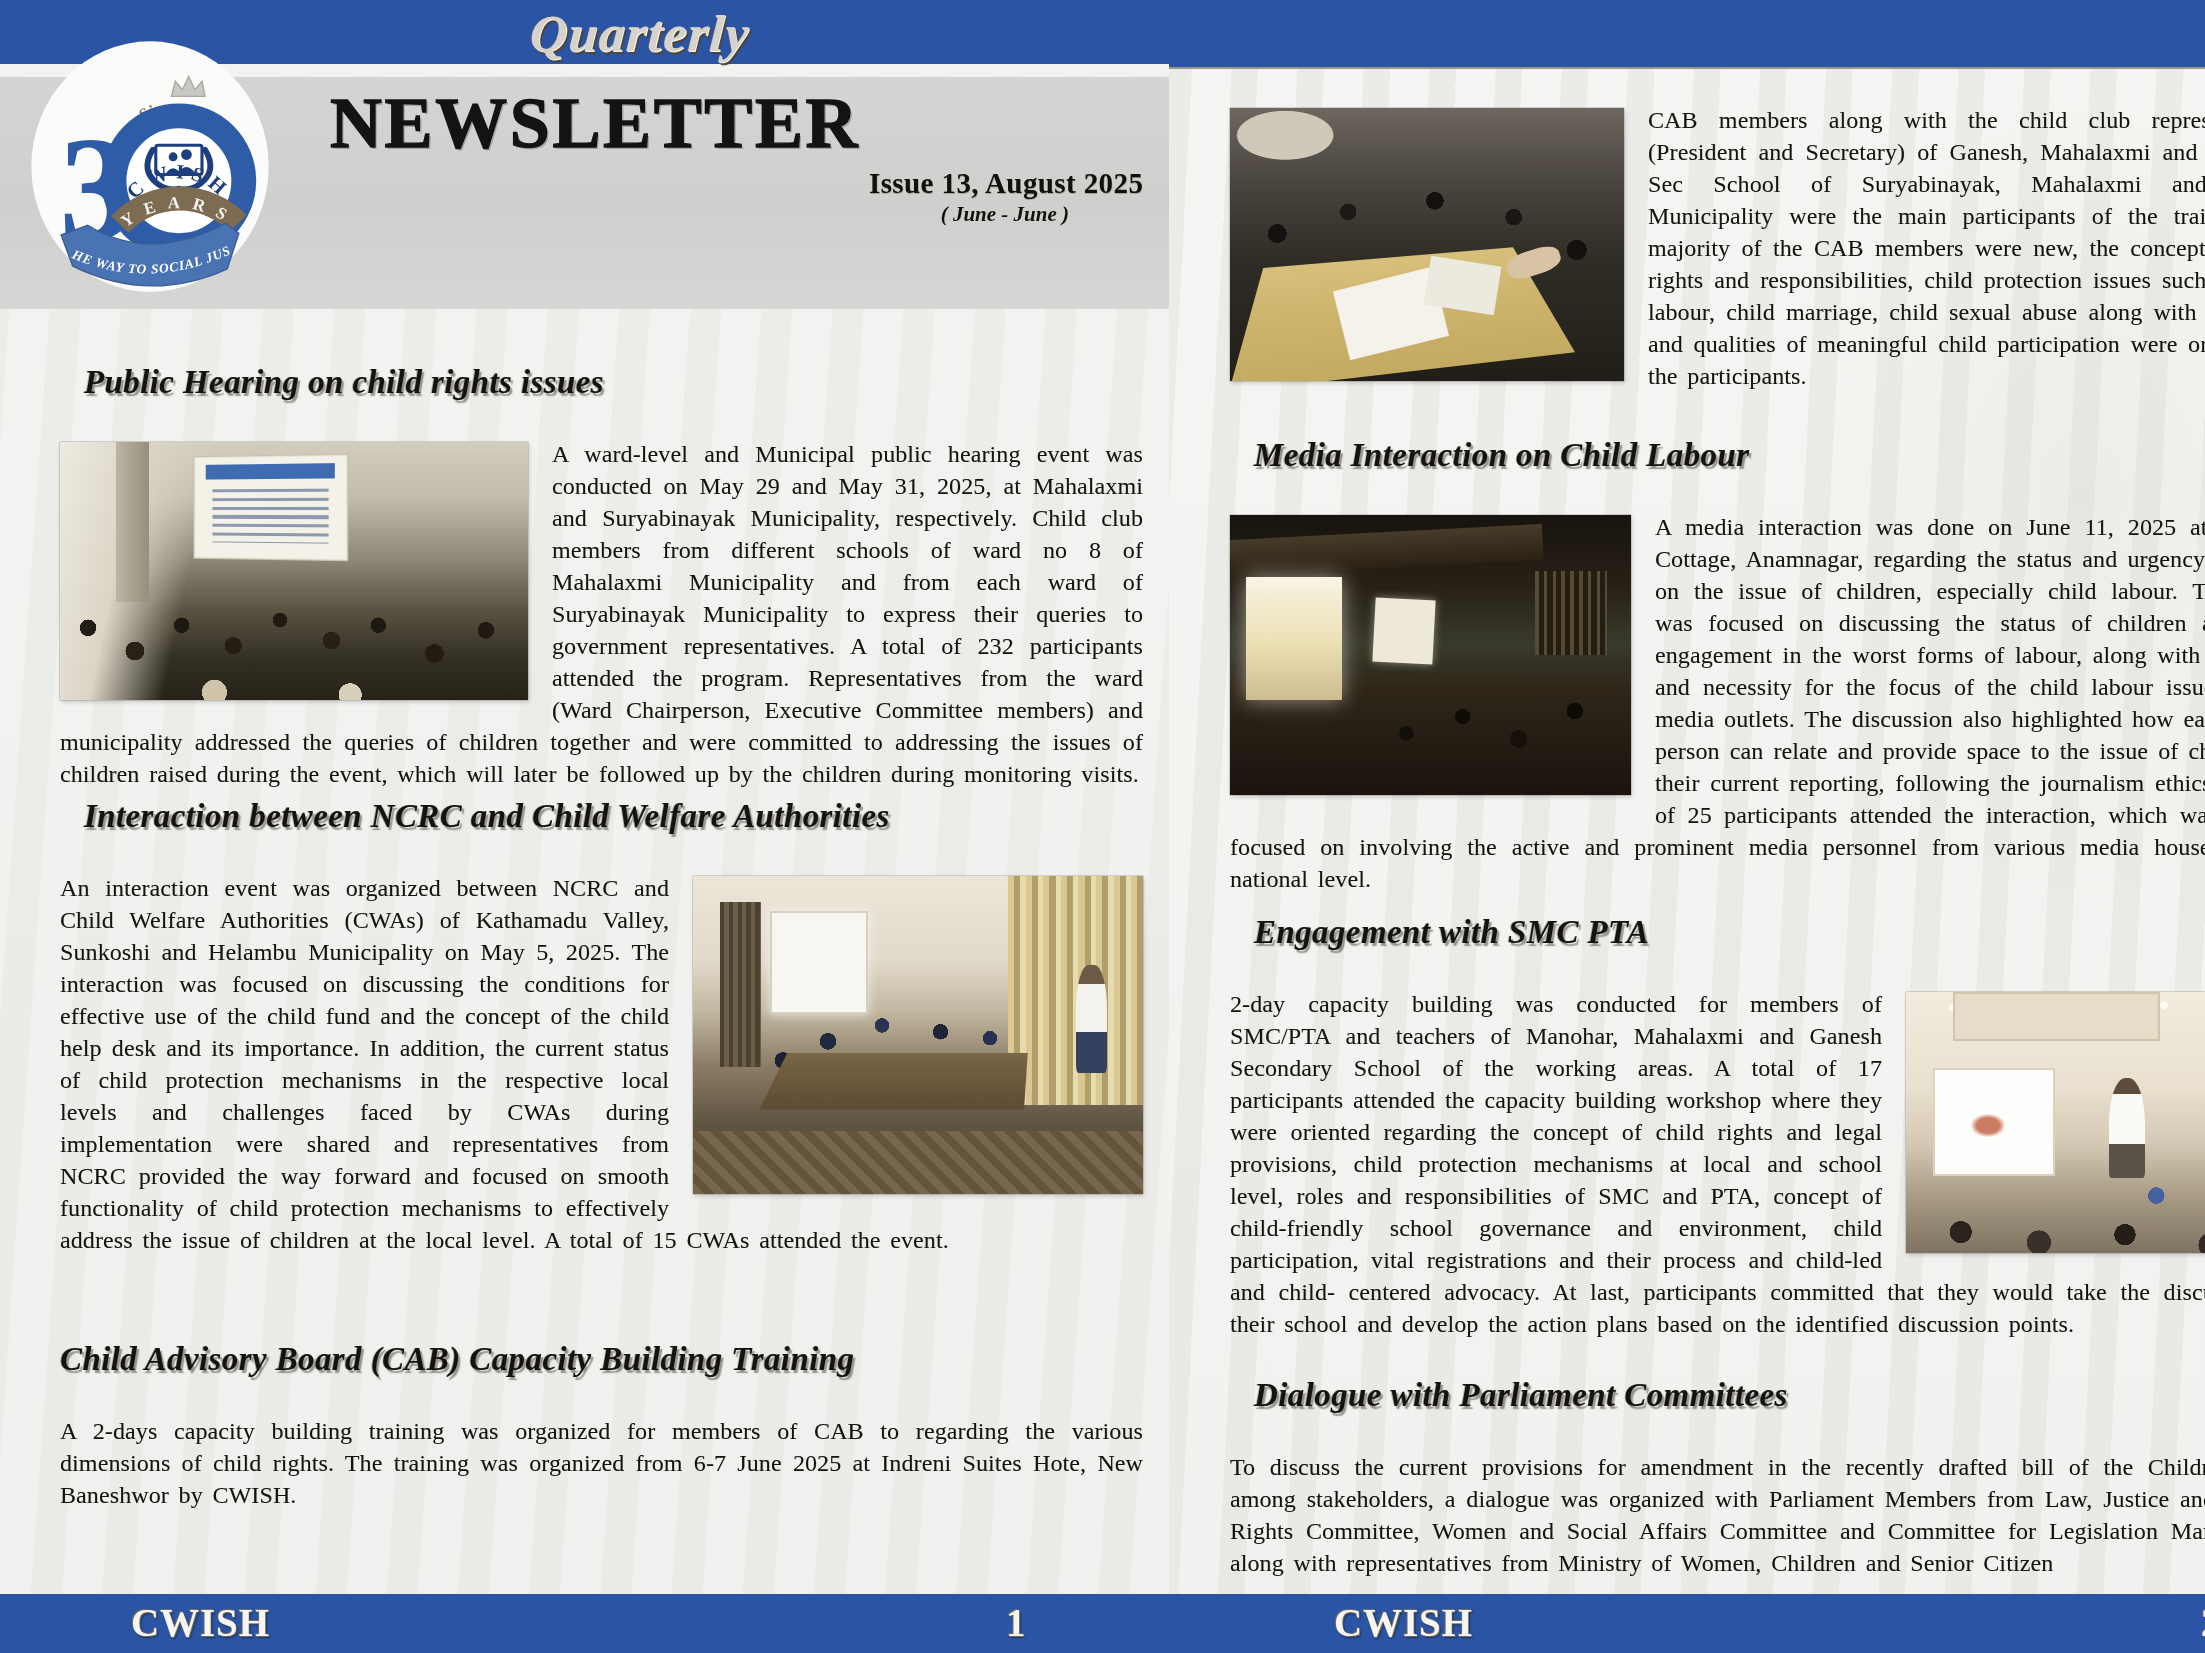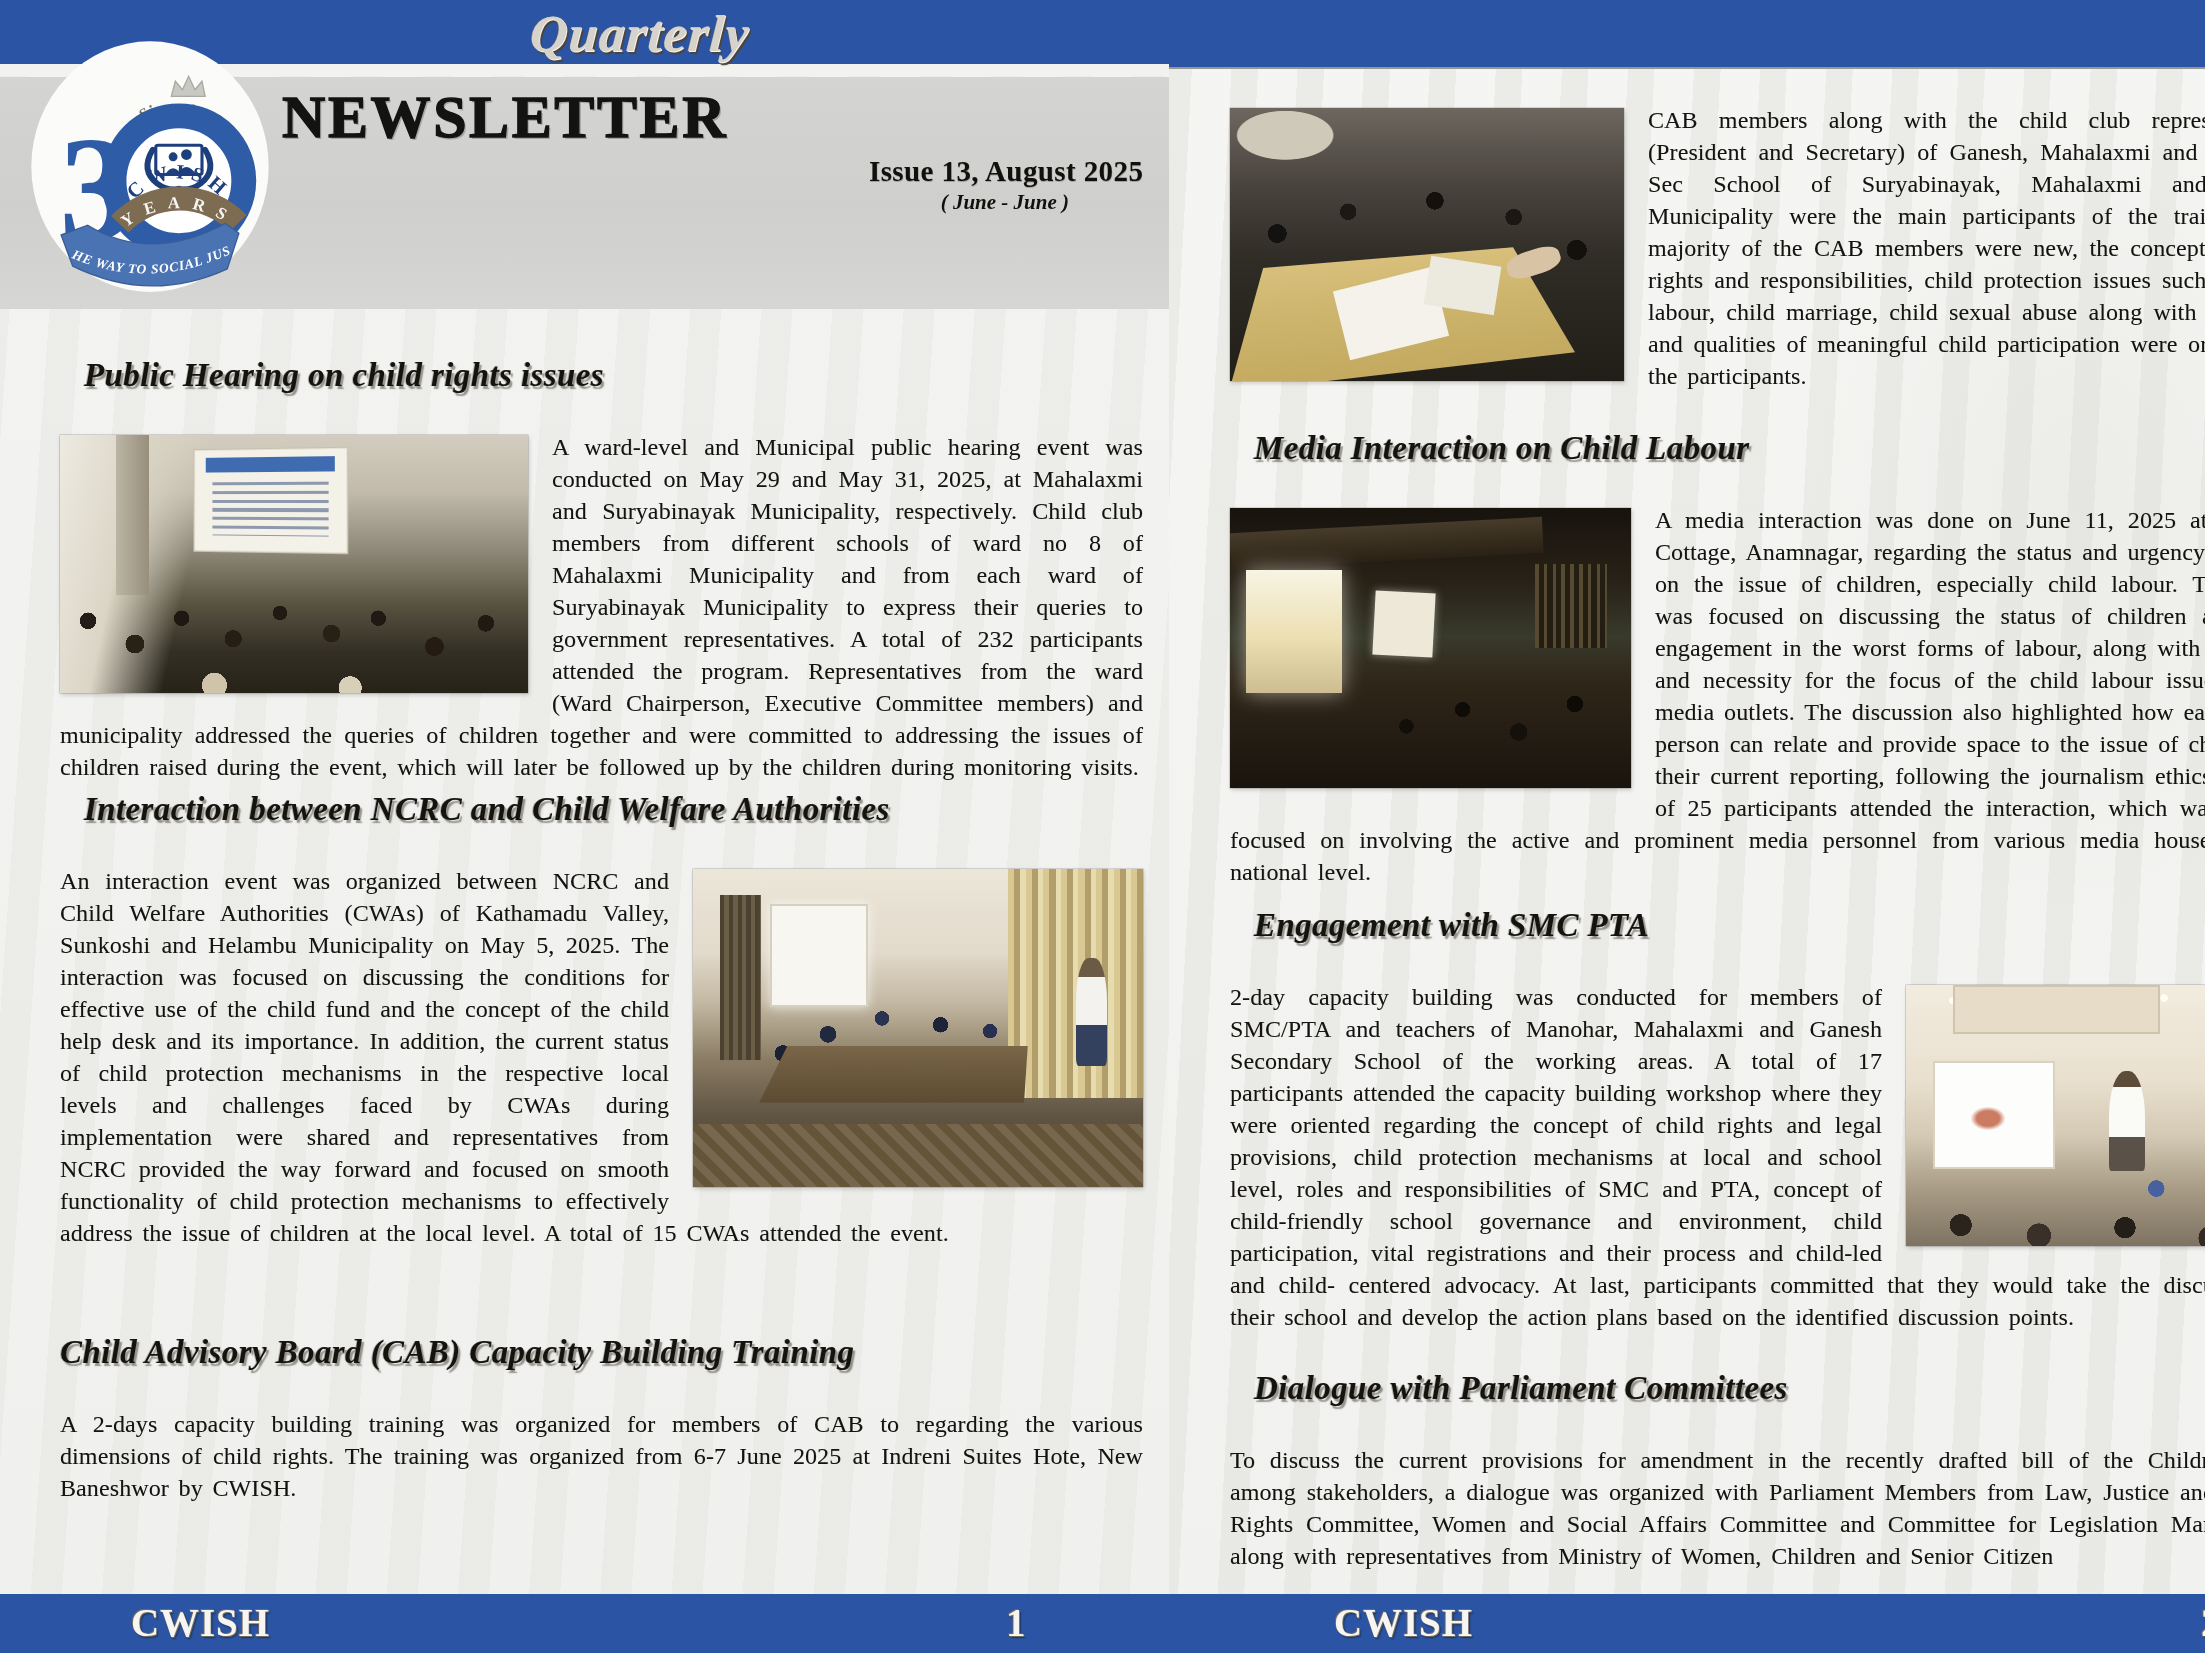--- a/index.html
+++ b/index.html
@@ -30,24 +30,25 @@
   .gray-band{position:absolute;left:0;top:77px;width:1169px;height:232px;
     background:linear-gradient(180deg,#d4d4d3 0%,#cfcfce 55%,#d6d6d5 100%);}
   .quarterly{
     position:absolute;left:437px;top:3.5px;width:406px;text-align:center;
     font-size:52px;font-style:italic;font-weight:bold;letter-spacing:1.3px;
     color:#d5d3cb;transform:skewX(-4deg);
     text-shadow:0.9px 0.9px 0 #f5f4f0, 2.6px 3.1px 0.9px #4e4438, -0.4px -0.4px 0 #8a857b;
   }
   .masthead{position:absolute;left:282px;top:77px;width:871px;}
   .nl-title{
-    font-size:60px;font-weight:700;letter-spacing:2.6px;color:#131312;line-height:1.0;
+    font-size:72px;font-weight:700;letter-spacing:2.6px;color:#131312;line-height:1.0;
     margin-top:9.7px;-webkit-text-stroke:1.3px #131312;
     text-shadow:1.8px 1.8px 0 rgba(110,110,108,.45);
     white-space:nowrap;
+    margin-left:48px;
   }
   .nl-sub{
     font-size:28px;font-weight:700;font-style:italic;color:#16150f;
     margin-top:15px;margin-left:6.2px;letter-spacing:0.4px;white-space:nowrap;
     text-shadow:0.4px 0.9px 0.4px rgba(80,75,65,.35);
   }
   .nl-issue{
     font-size:29px;font-weight:700;color:#11100c;margin-top:8px;
     text-align:right;padding-right:9.7px;letter-spacing:0.4px;
     text-shadow:0.4px 0.9px 0.4px rgba(80,75,65,.35);
@@ -60,21 +61,21 @@
   .lg-since{font-size:36px;font-weight:bold;font-style:italic;fill:#7f6c50;letter-spacing:2px;}
   .lg-30{font-size:332px;font-weight:bold;fill:#2e5ca7;letter-spacing:-8px;}
   .lg-cwish{font-size:46px;font-weight:bold;fill:#1e3f7e;letter-spacing:14px;}
   .lg-years{font-size:38px;font-weight:bold;fill:#f6f5f1;letter-spacing:26px;}
   .lg-motto{font-size:30px;font-weight:bold;font-style:italic;fill:#ffffff;letter-spacing:2px;}
 
   
   .art{position:absolute;left:60px;width:1083px;}
   .page-right .art{left:61px;width:1067px;}
   .art-heading{
-    margin:9px 0 37px 0;font-size:33px;line-height:1.12;font-weight:700;font-style:italic;
+    margin:16px 0 37px 0;font-size:33px;line-height:1.12;font-weight:700;font-style:italic;
     color:#15130e;letter-spacing:0.4px;
     text-shadow:-0.9px -0.4px 0 rgba(160,160,158,.75), 2.2px 2.6px 1.3px rgba(62,56,45,.5);
   }
   .indent{padding-left:24px;}
   .centered{text-align:left;padding-left:0;}
   .body-text{
     font-size:24px;line-height:32px;text-align:justify;color:#141310;
     word-spacing:.15em;letter-spacing:0.1px;
     text-shadow:0.3px 0.4px 0.2px rgba(60,55,50,.28);
   }

